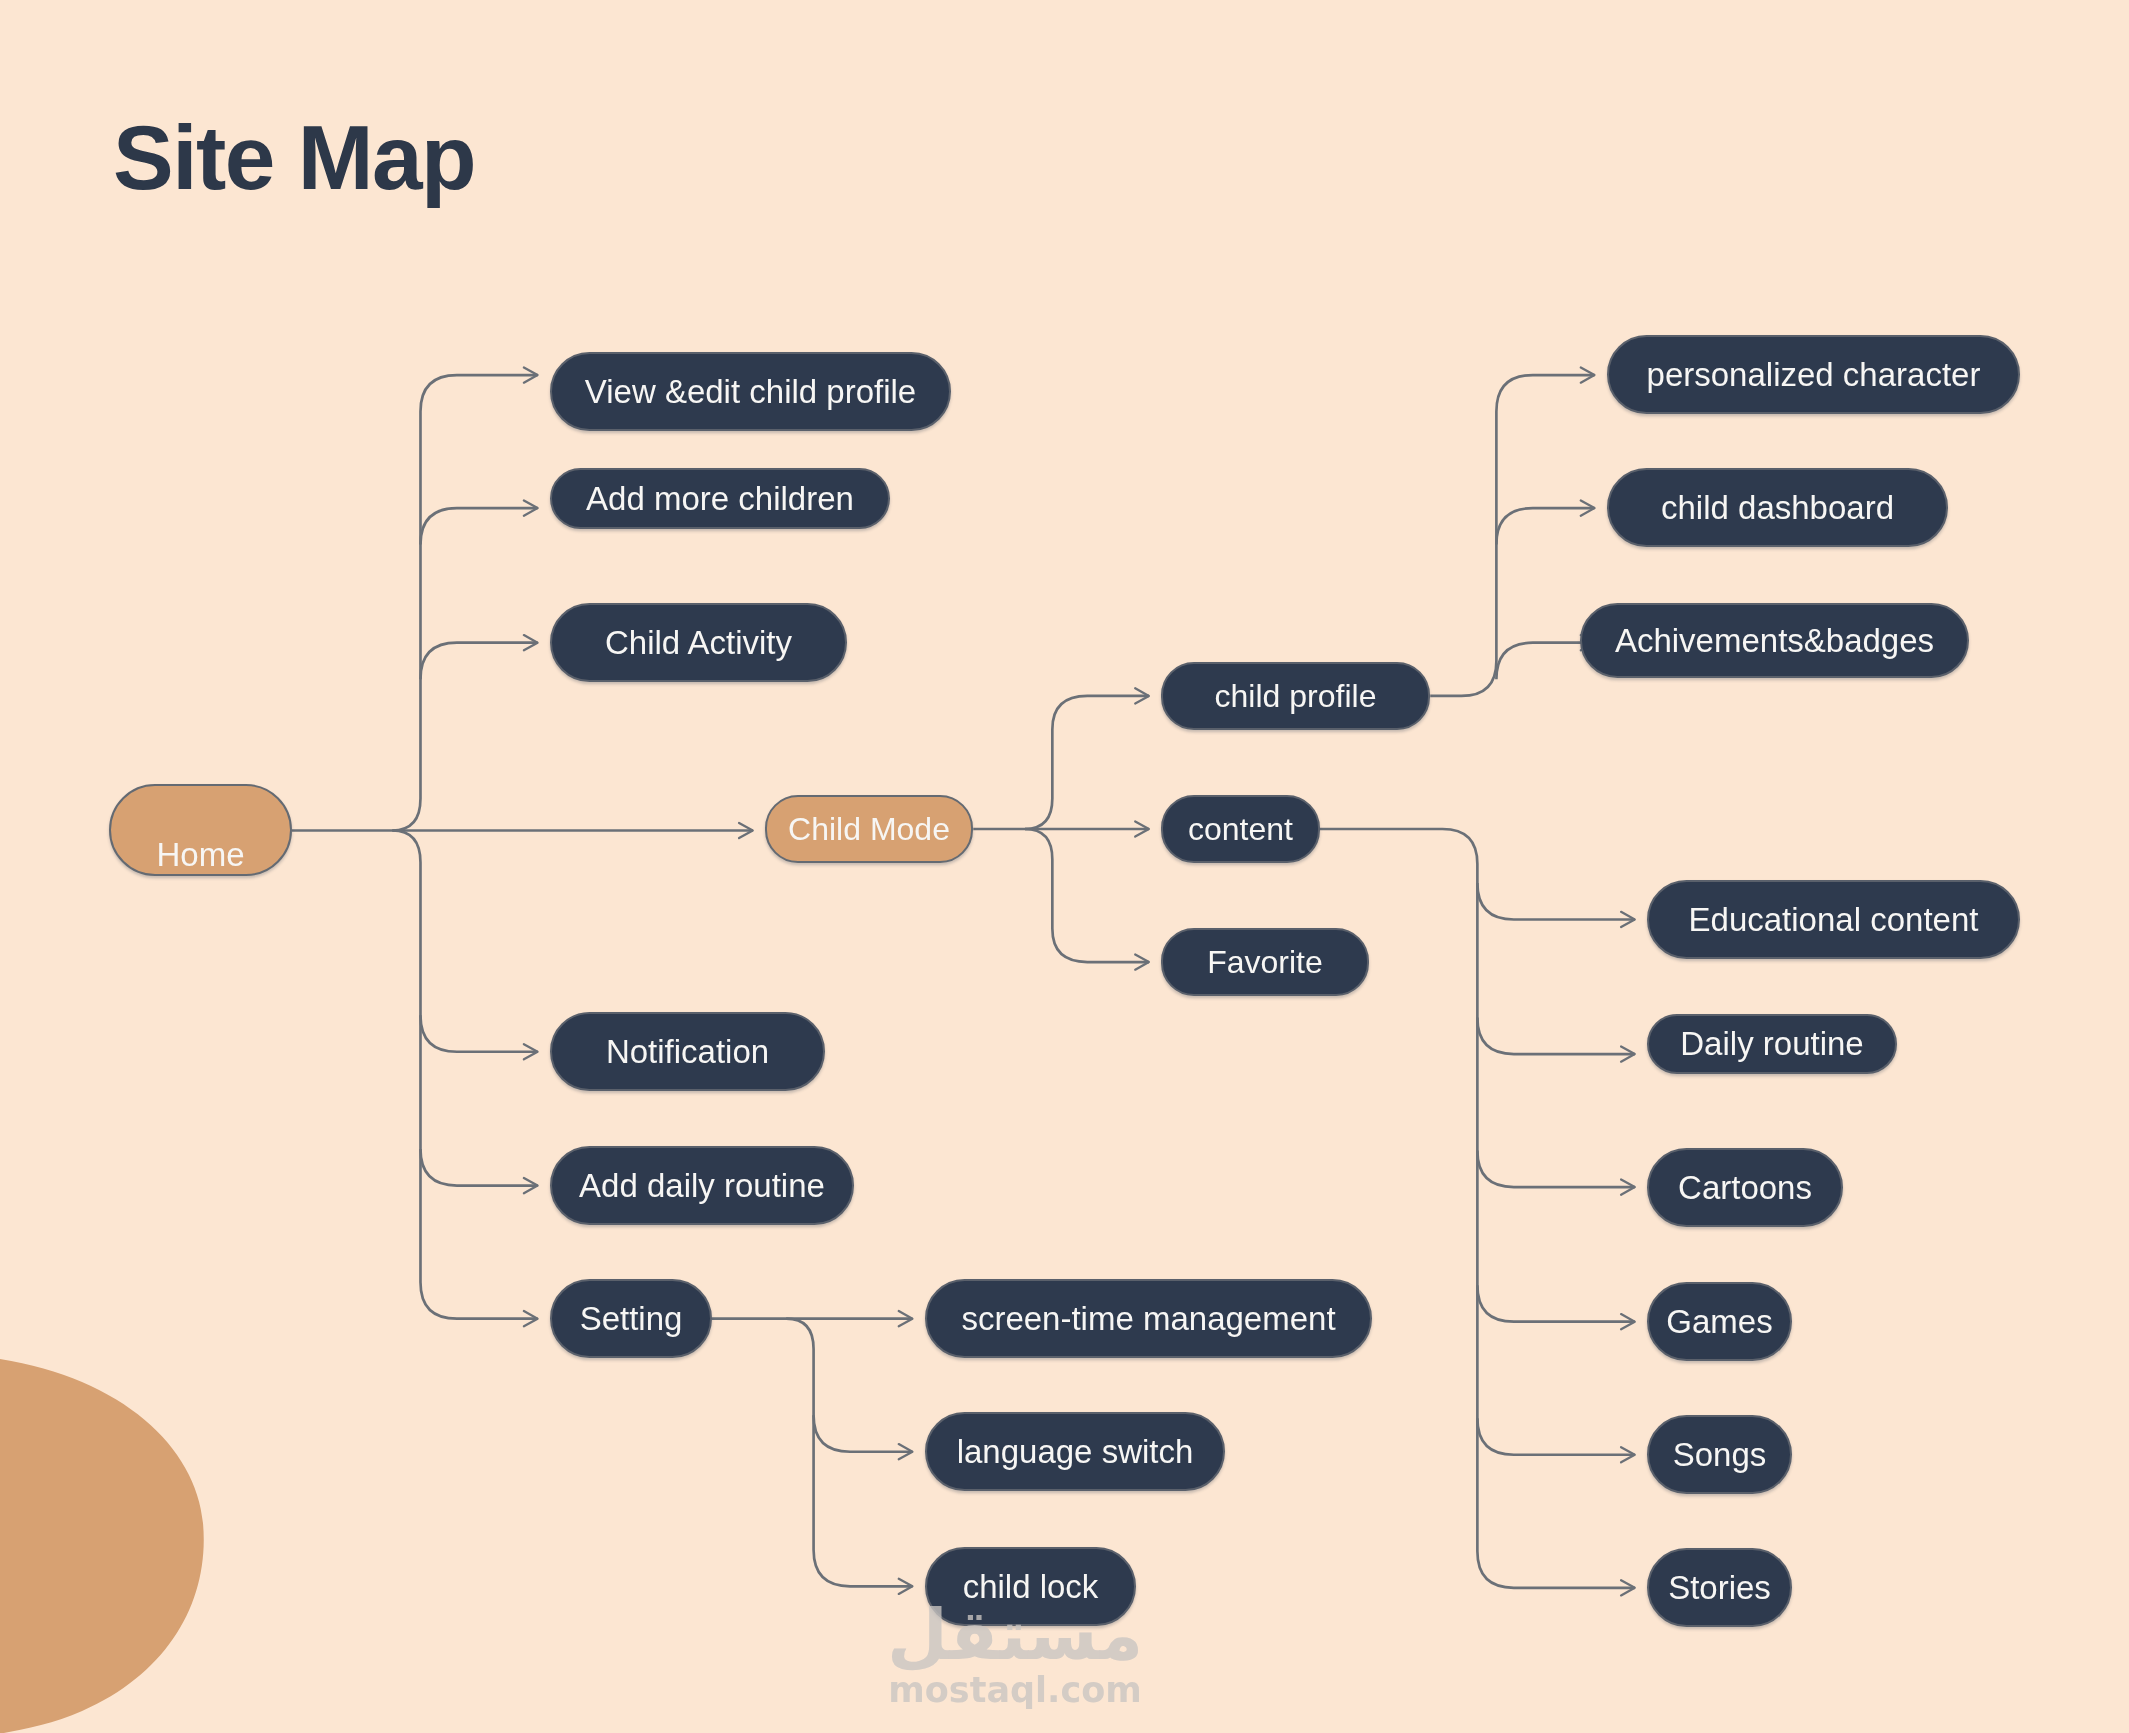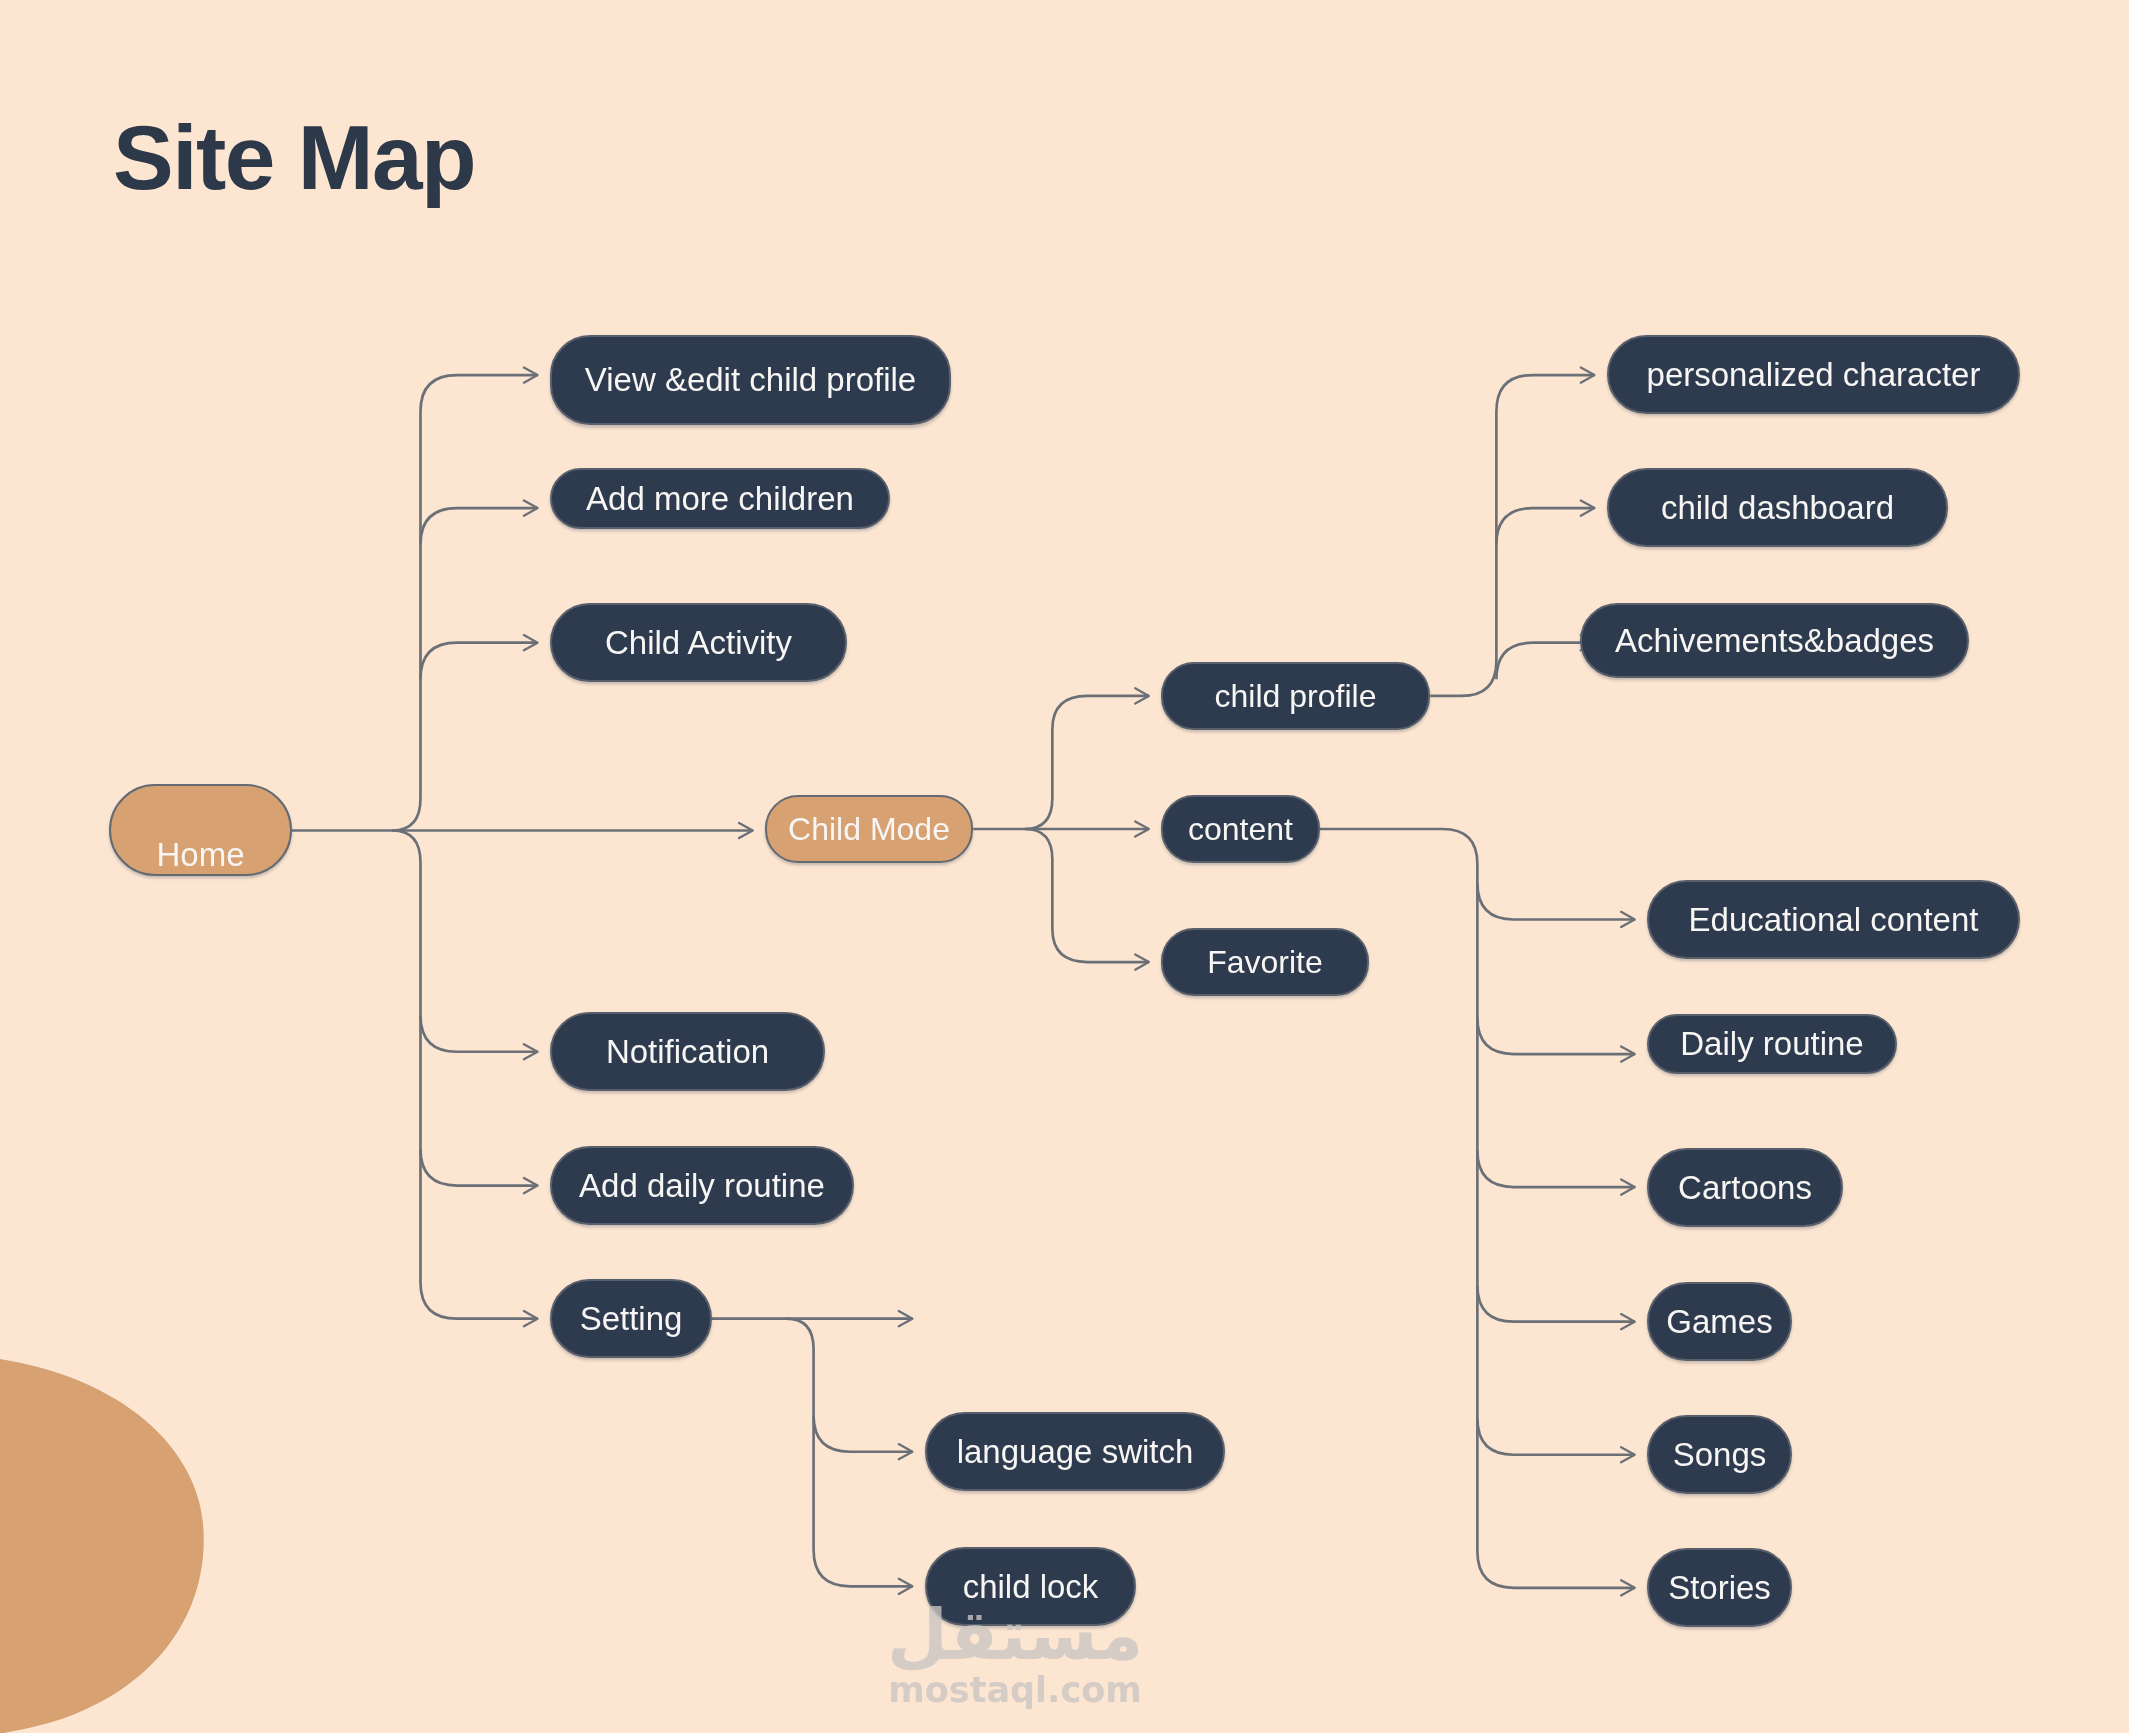--- a/index.html
+++ b/index.html
@@ -101,21 +101,21 @@
     <path class="wire" marker-end="url(#arrow)" d="M 1034 1734 Q 1070 1734 1070 1774 L 1070 2038 Q 1070 2086 1118 2086 L 1200 2086"></path>
     <path class="wire" marker-end="url(#arrow)" d="M 1070 1861 Q 1070 1909 1118 1909 L 1200 1909"></path>
   </svg>
 
   <div class="page-title">Site Map</div>
 
   <div class="node accent home" style="left:109px;top:784px;width:183px;height:92px">
     <span>Home</span>
   </div>
 
-  <div class="node" style="left:550px;top:335px;width:401px;height:90px">
+  <div class="node" style="left:550px;top:352px;width:401px;height:79px">
     <span>View &amp;edit child profile</span>
   </div>
   <div class="node" style="left:550px;top:468px;width:340px;height:61px">
     <span>Add more children</span>
   </div>
   <div class="node" style="left:550px;top:603px;width:297px;height:79px">
     <span>Child Activity</span>
   </div>
   <div class="node" style="left:550px;top:1012px;width:275px;height:79px">
     <span>Notification</span>
@@ -163,20 +163,23 @@
   <div class="node" style="left:1647px;top:1282px;width:145px;height:79px">
     <span>Games</span>
   </div>
   <div class="node" style="left:1647px;top:1415px;width:145px;height:79px">
     <span>Songs</span>
   </div>
   <div class="node" style="left:1647px;top:1548px;width:145px;height:79px">
     <span>Stories</span>
   </div>
 
+  <div class="node" style="left:925px;top:1279px;width:447px;height:79px">
+    <span>screen-time management</span>
+  </div>
   <div class="node" style="left:925px;top:1412px;width:300px;height:79px">
     <span>language switch</span>
   </div>
   <div class="node" style="left:925px;top:1547px;width:211px;height:79px">
     <span>child lock</span>
   </div>
 
   <div class="watermark">
     <span class="ar">مستقل</span>
     <span class="latin">mostaql.com</span>

